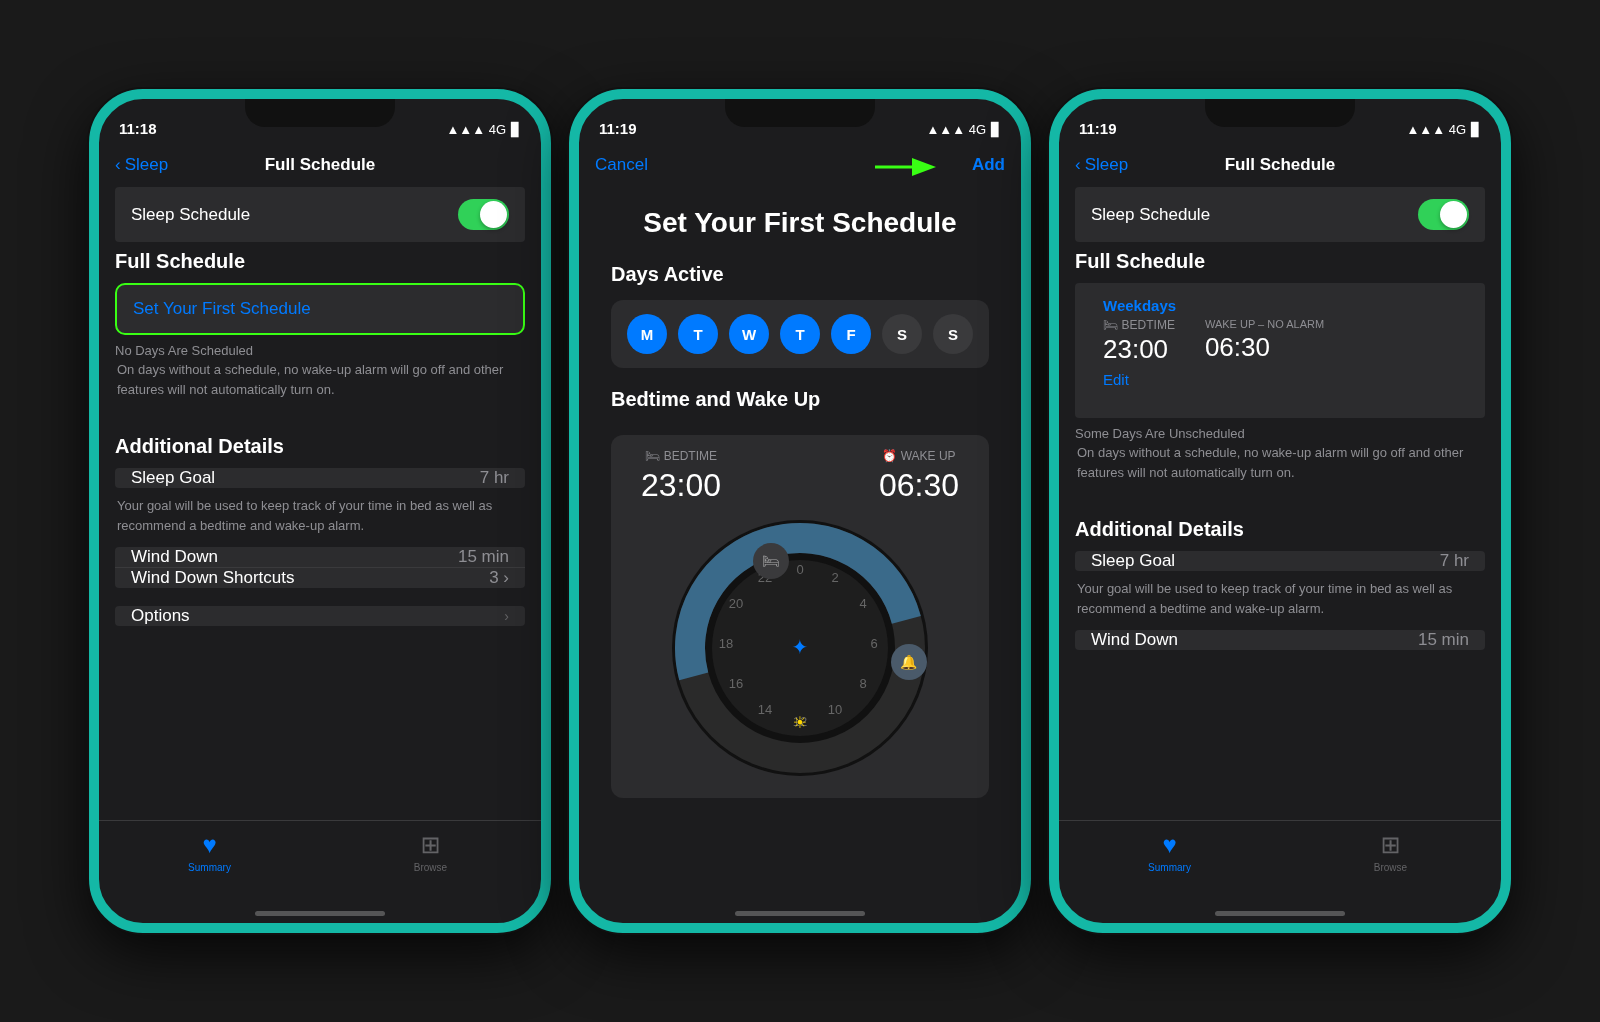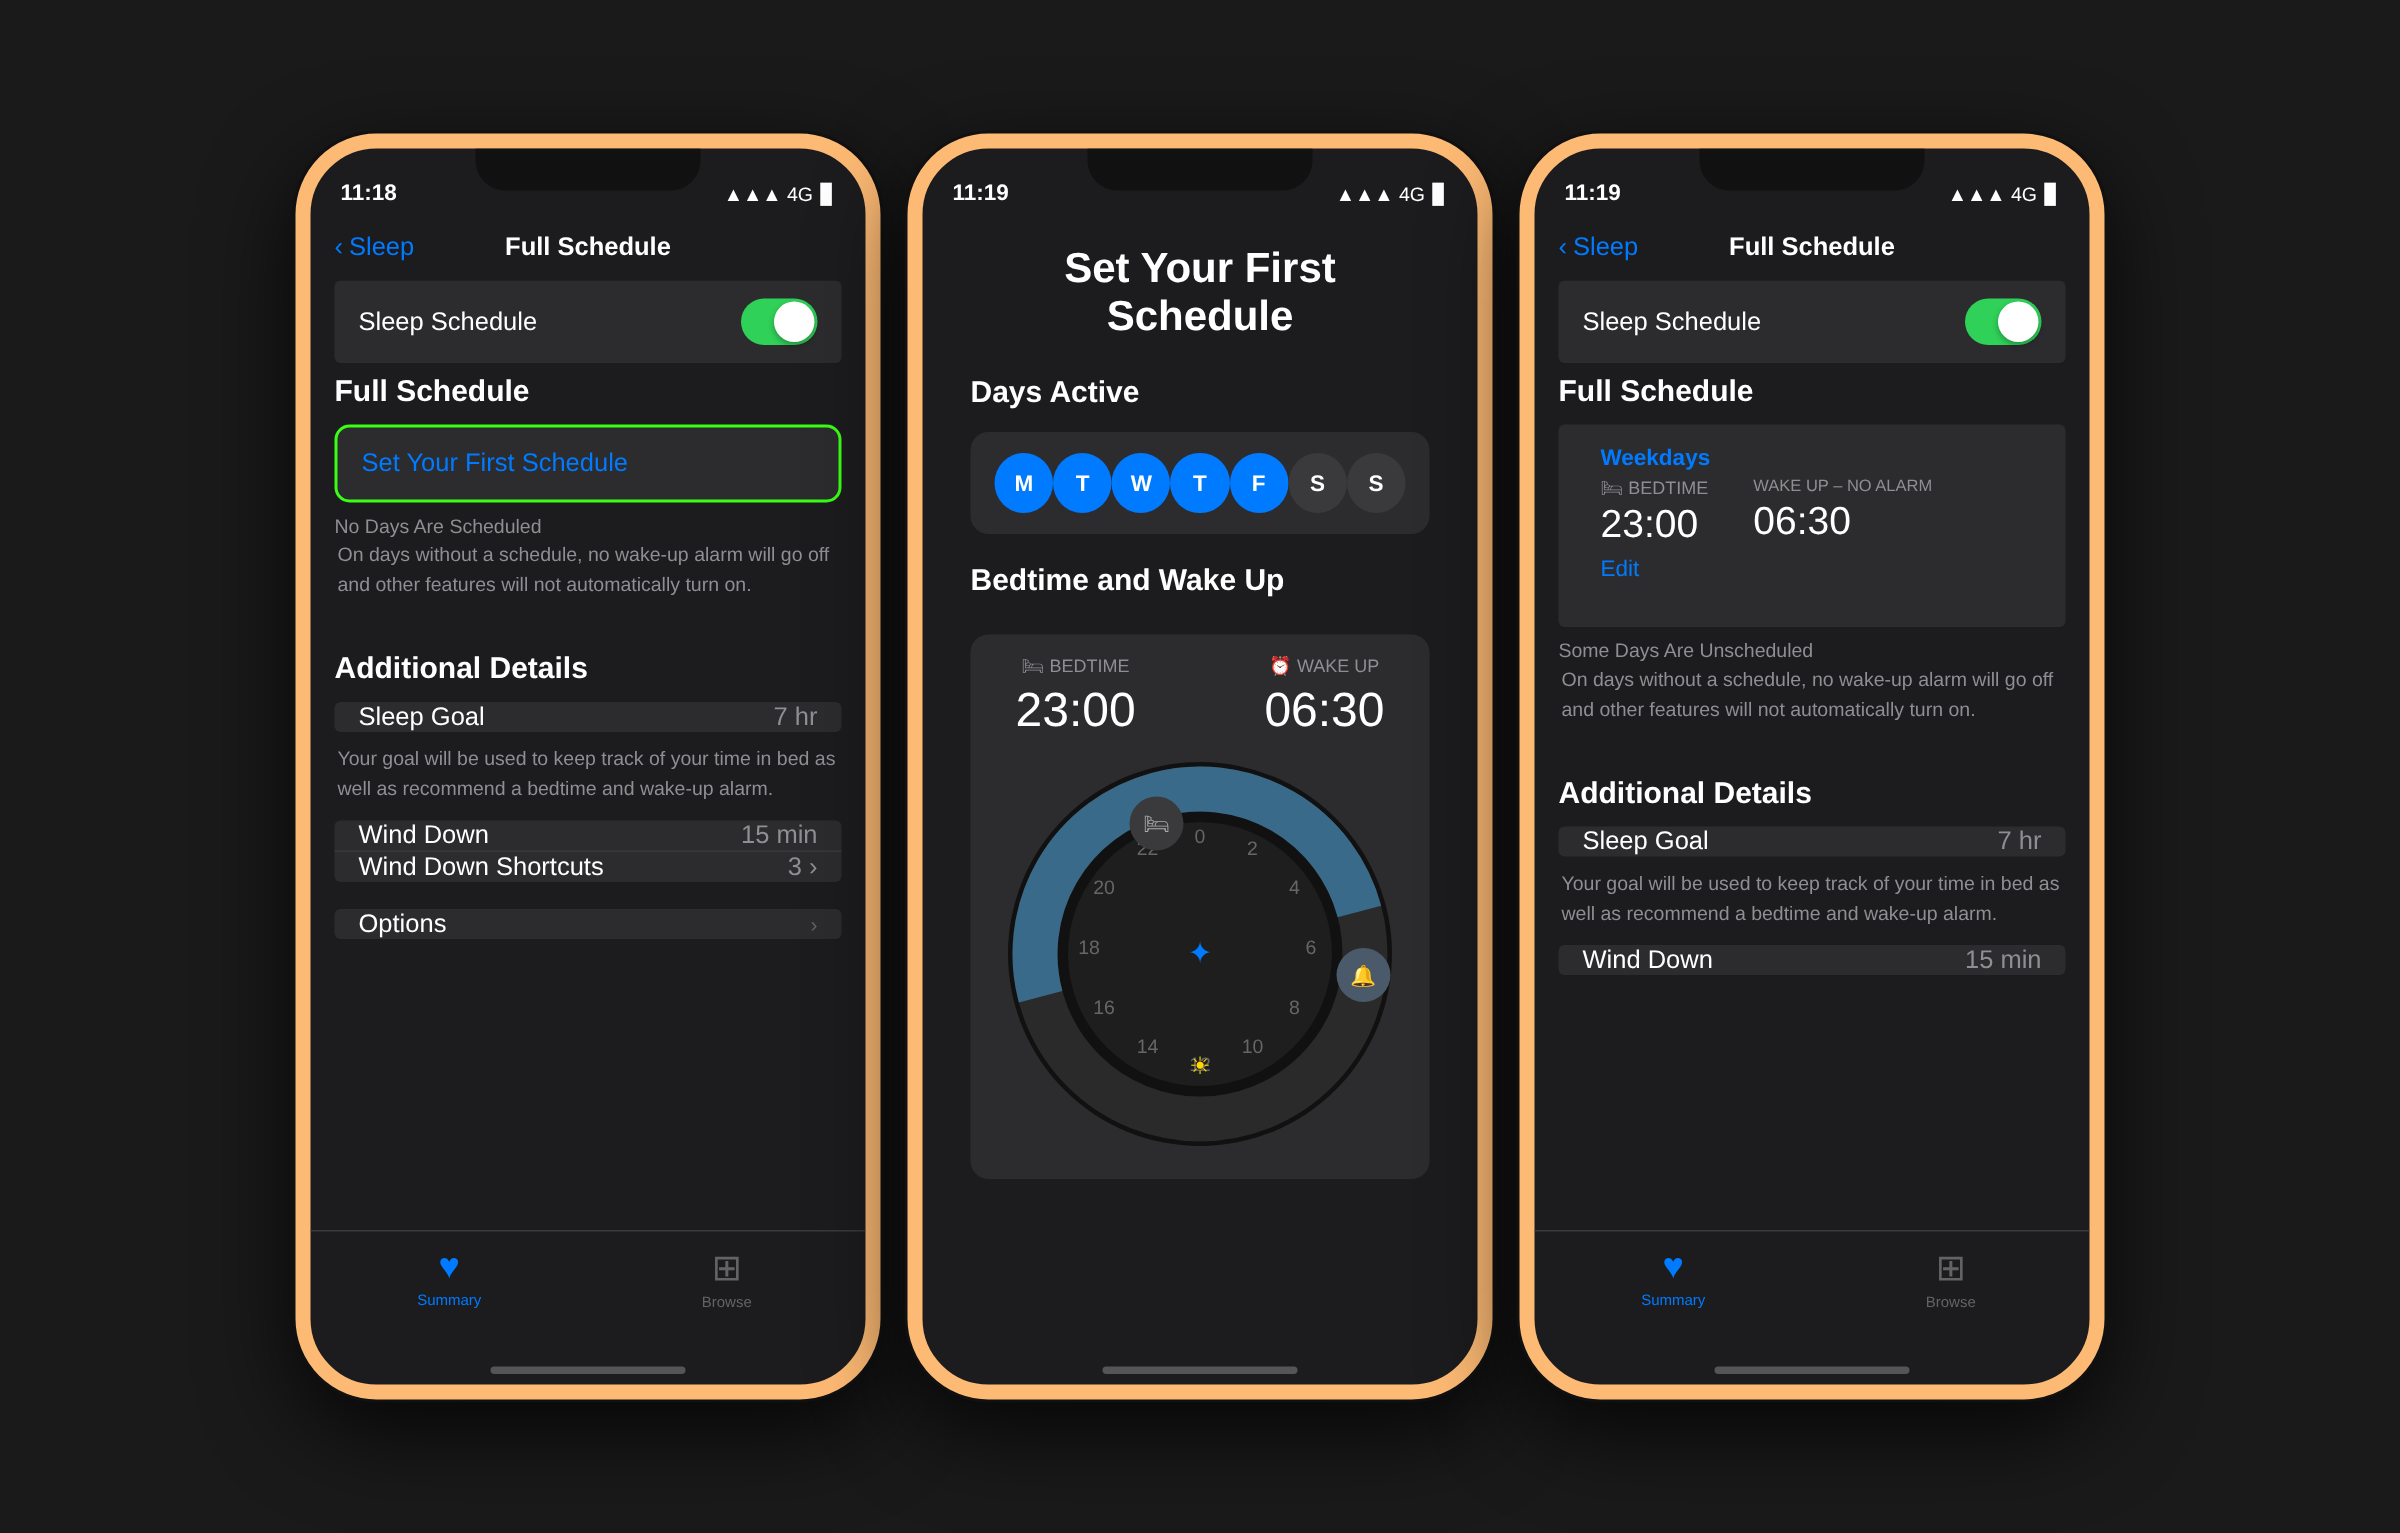--- a/index.html
+++ b/index.html
@@ -13,25 +13,25 @@
       padding: 20px;
     }
     .screenshot-container {
       display: flex;
       gap: 18px;
       align-items: center;
       justify-content: center;
     }
     
     .phone {
-      width: 390px;
+      width: 462px;
       height: 844px;
       background: #1c1c1e;
       border-radius: 54px;
-      border: 10px solid #fdba74;
+      border: 10px solid #14b8a6;
       box-shadow: 0 0 0 2px #111, 0 20px 60px rgba(0,0,0,0.8);
       overflow: hidden;
       position: relative;
       display: flex;
       flex-direction: column;
     }
     
     .notch {
       position: absolute;
       top: 0;
@@ -409,20 +409,31 @@
   </div>
 
   <div class="phone">
     <div class="notch"></div>
     <div class="status-bar">
       <span class="status-time">11:19</span>
       <div class="status-icons">
         <span>▲▲▲ 4G</span>
         <span>▊</span>
       </div>
+    </div>
+    <div class="picker-nav">
+      <span class="picker-cancel">Cancel</span>
+      <span class="picker-add" style="position:relative;">Add<div style="position: absolute; right: 55px; top: -8px; pointer-events: none;"><svg width="80" height="40" viewBox="0 0 80 40">
+        <defs>
+                <marker id="ah" markerWidth="8" markerHeight="8" refX="6" refY="3" orient="auto">
+                  <path d="M0,0 L0,6 L8,3 z" fill="#39FF14"></path>
+                </marker>
+              </defs>
+        <path d="M5,20 L60,20" stroke="#39FF14" stroke-width="3" fill="none" marker-end="url(#ah)"></path>
+      </svg></div></span>
     </div>
     <div class="screen-content">
       <div class="picker-title">Set Your First Schedule</div>
       <div class="days-section">
         <div class="days-title">Days Active</div>
         <div class="days-row">
 
         <div class="day-circle day-active">M</div>
             <div class="day-circle day-active">T</div>
             <div class="day-circle day-active">W</div>

